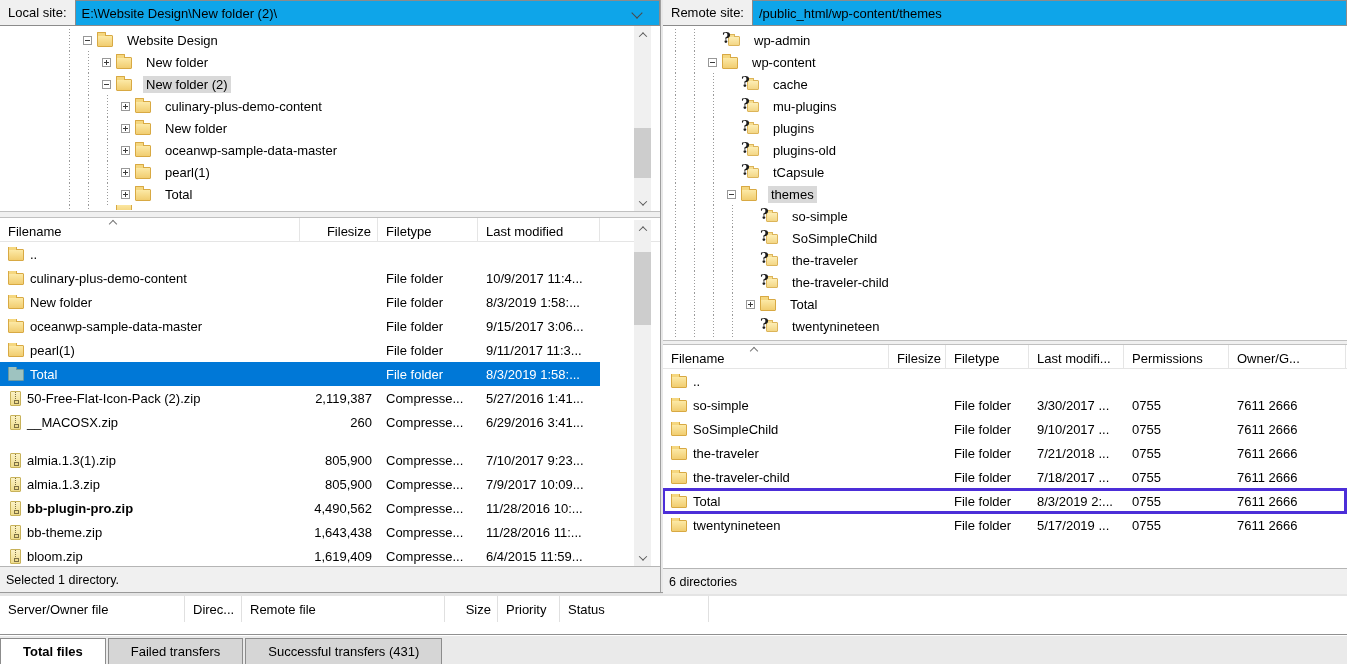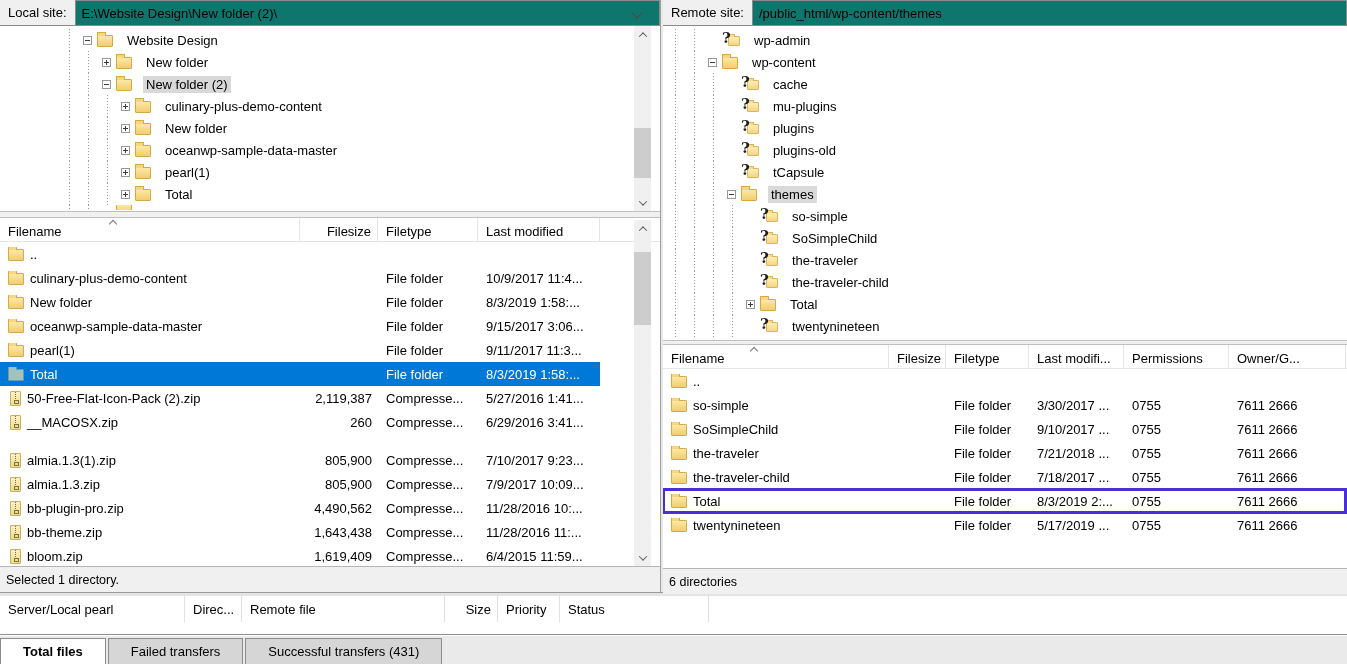--- a/index.html
+++ b/index.html
@@ -7,21 +7,21 @@
   .app { width:1347px; height:664px; display:flex; flex-direction:column; font-size:13px; }
   .toprow { display:flex; height:592px; }
   .pane { position:relative; background:#fff; display:flex; flex-direction:column; }
   .pane.left { width:660px; }
   .pane.right { width:684px; }
   .vsplit { width:3px; background:#e8e8e8; border-left:1px solid #9f9f9f; }
 
   
   .sitebar { height:26px; background:#f0f0f0; display:flex; align-items:stretch; border-bottom:1px solid #8b8b8b; flex:none; }
   .sitelabel { display:flex; align-items:center; padding:0 8px; background:#f0f0f0; flex:none; }
-  .combo { flex:1; background:#0f766e; border:1px solid #8b8b8b; border-bottom:none; display:flex; align-items:center; padding:0 6px; position:relative; }
+  .combo { flex:1; background:#0ea5e9; border:1px solid #8b8b8b; border-bottom:none; display:flex; align-items:center; padding:0 6px; position:relative; }
   .combo .path { white-space:nowrap; overflow:hidden; }
   .combo-chev { position:absolute; right:18px; top:8px; width:8px; height:8px; border-right:1px solid #4a4a4a; border-bottom:1px solid #4a4a4a; transform:rotate(45deg); }
 
   
   .tree { background:#fff; overflow:hidden; padding-top:3px; flex:none; position:relative; }
   .tree.left-tree { height:185px; }
   .tree.right-tree { height:314px; }
   .trow { height:22px; display:flex; align-items:center; white-space:nowrap; padding-left:2px; }
   .trow.clipped { height:5px; overflow:hidden; }
   .iu { width:19px; flex:none; align-self:stretch; }
@@ -306,21 +306,21 @@
           <div class="lrow" style="width: 600px;">
             <div class="lcell namecell" style="width: 300px;">
               <span class="icon-zip"></span>
               <span>almia.1.3.zip</span>
             </div>
             <div class="lcell r" style="width: 78px;">805,900</div>
             <div class="lcell" style="width: 100px;">Compresse...</div>
             <div class="lcell" style="width: 122px;">7/9/2017 10:09...</div>
           </div>
           <div class="lrow" style="width: 600px;">
-            <div class="lcell namecell" style="width: 300px;">
+            <div class="lcell namecell" style="width: 300px; font-weight: bold;">
               <span class="icon-zip"></span>
               <span>bb-plugin-pro.zip</span>
             </div>
             <div class="lcell r" style="width: 78px;">4,490,562</div>
             <div class="lcell" style="width: 100px;">Compresse...</div>
             <div class="lcell" style="width: 122px;">11/28/2016 10:...</div>
           </div>
           <div class="lrow" style="width: 600px;">
             <div class="lcell namecell" style="width: 300px;">
               <span class="icon-zip"></span>
@@ -602,21 +602,21 @@
           </div>
         </div>
 
       <div class="statusbar">6 directories</div>
     </div>
   </div>
 
   <div class="bottom">
     <div class="bsplit"></div>
     <div class="qheader" id="queue-cols">
-        <div class="hcell" style="width: 185px;"><span>Server/Local pearl</span></div>
+        <div class="hcell" style="width: 185px;"><span>Server/Owner file</span></div>
         <div class="hcell" style="width: 57px;"><span>Direc...</span></div>
         <div class="hcell" style="width: 203px;"><span>Remote file</span></div>
         <div class="hcell r" style="width: 53px;"><span>Size</span></div>
         <div class="hcell" style="width: 62px;"><span>Priority</span></div>
         <div class="hcell" style="width: 149px;"><span>Status</span></div>
       </div>
     <div class="qbody"></div>
     <div class="tabstrip" id="queue-tabs">
         <div class="tab active">Total files</div>
         <div class="tab">Failed transfers</div>

